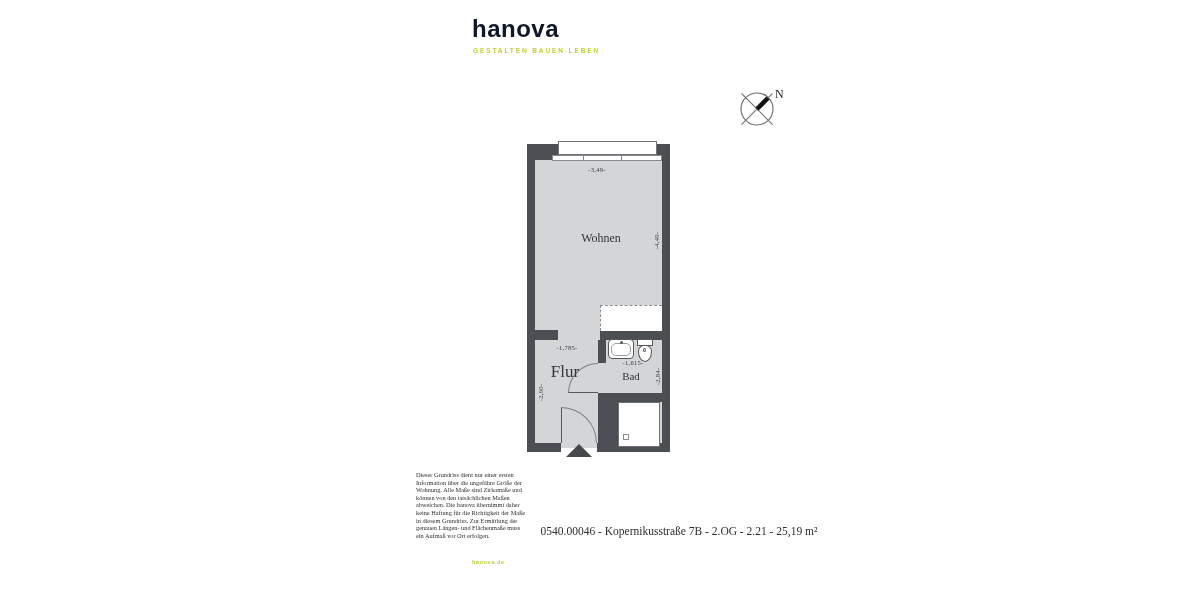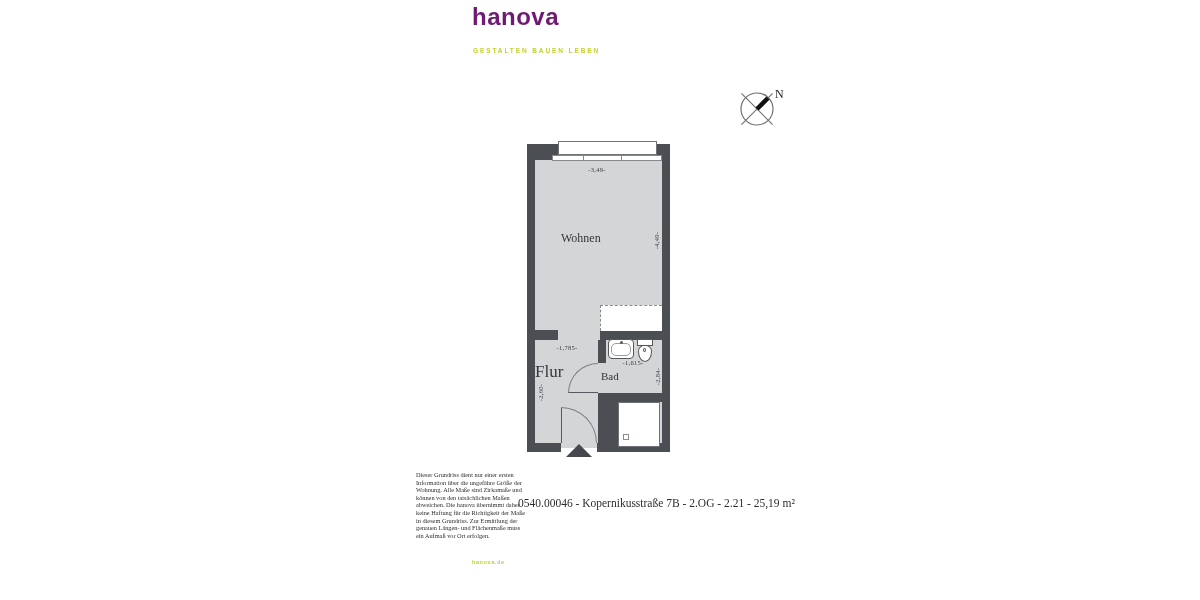--- a/index.html
+++ b/index.html
@@ -3,22 +3,22 @@
 <meta charset="utf-8">
 <style>
   html,body{margin:0;padding:0;}
   body{
     width:1200px;height:600px;position:relative;background:#ffffff;
     font-family:"Liberation Serif", serif;overflow:hidden;
   }
   .abs{position:absolute;}
 
   
-  .logo{left:472px;top:4px;font-family:"Liberation Sans",sans-serif;
-    font-weight:700;font-size:24px;letter-spacing:0.5px;color:#701a75;line-height:26px;}
+  .logo{left:472px;top:16px;font-family:"Liberation Sans",sans-serif;
+    font-weight:700;font-size:24px;letter-spacing:0.5px;color:#0f172a;line-height:26px;}
   .tagline{left:473px;top:47px;font-family:"Liberation Sans",sans-serif;
     font-weight:700;font-size:6.5px;letter-spacing:1.9px;color:#c2d12e;}
 
   
   .compass{left:733px;top:81px;width:60px;height:52px;}
 
   
   .wall-base{left:527px;top:144px;width:143px;height:308px;background:#4b4e53;}
   .floor-main{left:535px;top:160px;width:127px;height:283px;background:#d4d5d7;}
 
@@ -58,38 +58,38 @@
     border-top-left-radius:100% 100%;}
   .door-entry{left:561px;top:407px;width:36px;height:36px;box-sizing:border-box;
     border-top:1px solid #7d8084;border-right:1px solid #7d8084;border-left:1px solid #55585c;
     border-top-right-radius:100% 100%;}
 
   .entry-triangle{left:566px;top:444px;width:0;height:0;
     border-left:13px solid transparent;border-right:13px solid transparent;
     border-bottom:13px solid #45484c;}
 
   
-  .room-label{color:#33363a;}
+  .room-label{color:#33363a;text-align:center;}
   .lbl-wohnen{left:561px;top:231px;width:80px;font-size:12px;}
   .lbl-flur{left:535px;top:362px;width:60px;font-size:17px;}
   .lbl-bad{left:601px;top:370px;width:60px;font-size:11px;}
 
   .dim{color:#3a3d40;font-size:6.5px;letter-spacing:0.3px;text-align:center;width:44px;}
   .dim.v{transform:rotate(-90deg);transform-origin:center center;}
   .dim-349{left:575px;top:166px;}
   .dim-449{left:634px;top:237px;}
   .dim-1785{left:545px;top:344px;}
   .dim-260{left:518px;top:389px;}
   .dim-1615{left:611px;top:359px;}
   .dim-284{left:635px;top:373px;}
 
   
   .disclaimer{left:416px;top:471px;width:120px;font-size:6.3px;line-height:7.6px;
     color:#2f2f2e;white-space:pre-line;}
-  .address{left:518px;top:497px;width:322px;text-align:left;font-size:11.5px;color:#2d2d2c;}
+  .address{left:518px;top:525px;width:322px;text-align:center;font-size:11.5px;color:#2d2d2c;}
   .site{left:472px;top:559px;font-family:"Liberation Sans",sans-serif;font-weight:700;
     font-size:5.5px;letter-spacing:0.6px;color:#c2d12e;}
 </style>
 </head>
 <body>
 
 <div class="abs logo">hanova</div>
 <div class="abs tagline">GESTALTEN BAUEN LEBEN</div>
 
 <svg class="abs compass" viewBox="0 0 60 52">

